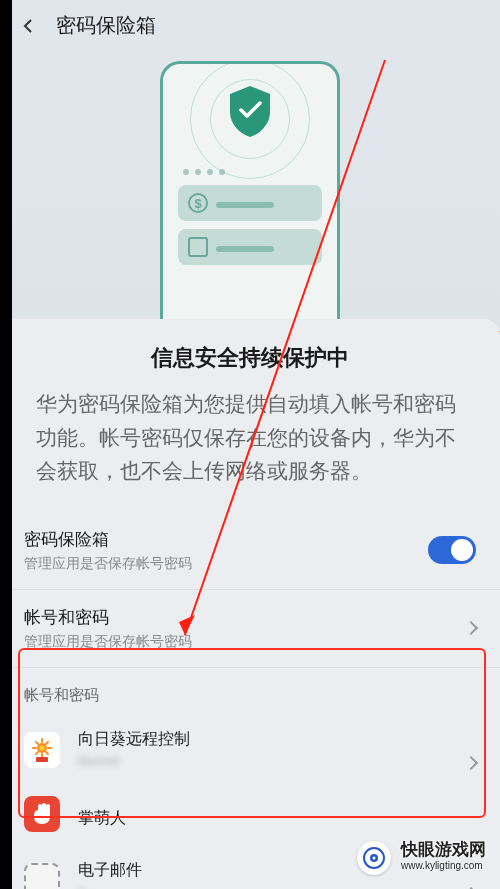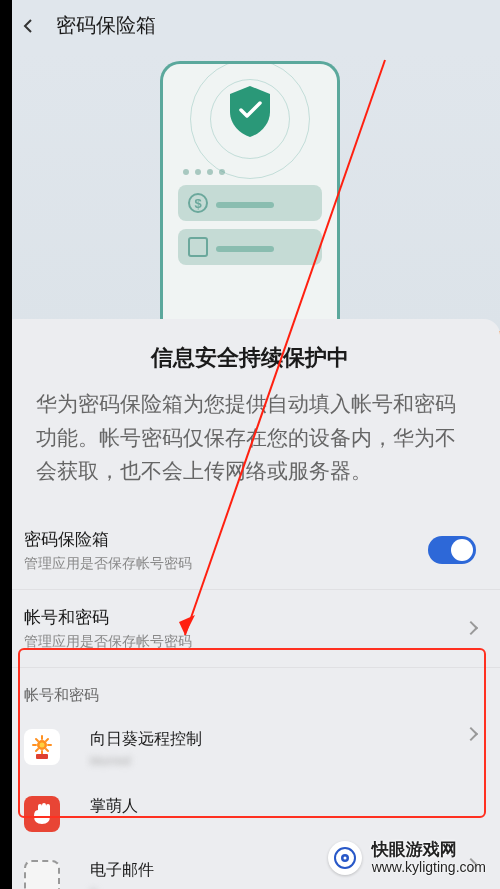--- a/index.html
+++ b/index.html
@@ -187,22 +187,22 @@
       transform: rotate(-45deg);
     }
     .section-header {
       padding: 18px 24px 10px;
       font-size: 15px;
       color: #666;
     }
     .app-item {
       padding: 14px 24px;
       display: flex;
-      align-items: flex-start;
-      gap: 30px;
+      align-items: flex-end;
+      gap: 18px;
     }
     .app-icon {
       width: 36px;
       height: 36px;
       border-radius: 8px;
       flex-shrink: 0;
       display: flex;
       align-items: center;
       justify-content: center;
     }
@@ -265,21 +265,21 @@
       box-shadow: 0 1px 3px rgba(0,0,0,0.2);
     }
     .watermark-text {
       color: #222;
       font-size: 17px;
       font-weight: 700;
       text-shadow: 0 0 3px #fff, 0 0 3px #fff;
     }
     .watermark-url {
       color: #222;
-      font-size: 14px;
+      font-size: 10px;
       text-shadow: 0 0 2px #fff, 0 0 2px #fff;
     }
     .watermark-stack {
       display: flex;
       flex-direction: column;
       line-height: 1.1;
     }
     .phone-left-edge {
       position: absolute;
       left: 0;

